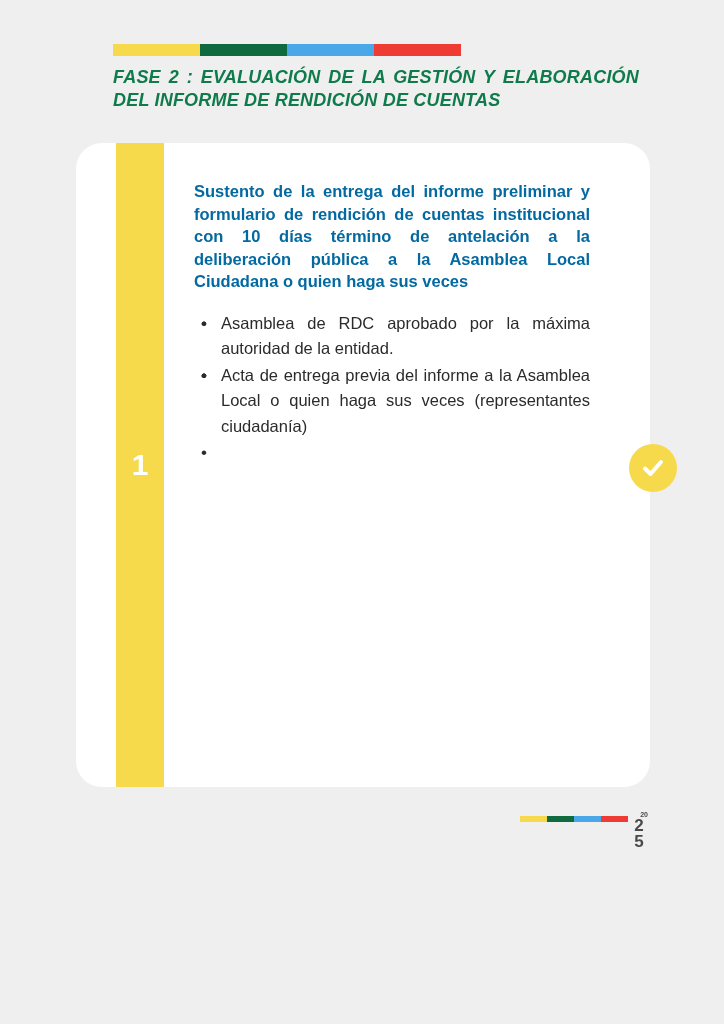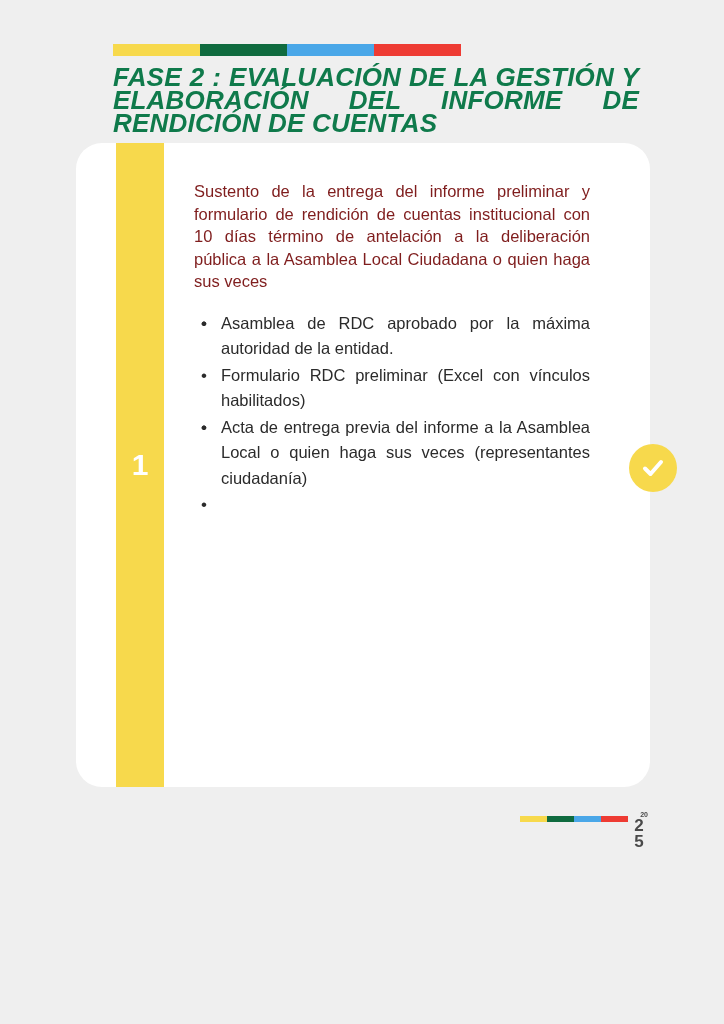--- a/index.html
+++ b/index.html
@@ -26,21 +26,21 @@
   }
   .colorbar span { flex: 1 1 25%; display: block; }
 
   
   .heading {
     position: absolute;
     top: 66px;
     left: 113px;
     width: 526px;
     color: #0f7a4b;
-    font-size: 26px;
+    font-size: 18px;
     line-height: 23px;
     font-style: italic;
     font-weight: bold;
     text-align: justify;
     letter-spacing: 0.2px;
   }
   .heading .phase {
     font-style: italic;
     font-weight: bold;
   }
@@ -76,22 +76,22 @@
   }
 
   
   .content {
     position: absolute;
     top: 180px;
     left: 194px;
     width: 396px;
   }
   .intro {
-    color: #7f1d1d;
-    font-weight: normal;
+    color: #0369a1;
+    font-weight: bold;
     font-size: 16.5px;
     line-height: 22.5px;
     text-align: justify;
     margin: 0 0 18px 0;
   }
   ul.items {
     list-style: none;
     margin: 0;
     padding: 0;
     color: #2b2b2b;
@@ -184,21 +184,21 @@
 
 <div class="numstrip">
   <div class="num">1</div>
 </div>
 
 <div class="content">
   <p class="intro">Sustento de la entrega del informe preliminar y formulario de rendición de cuentas institucional con 10 días término de antelación a la deliberación pública a la Asamblea Local Ciudadana o quien haga sus veces</p>
   <ul class="items">
     <li><span class="bullet">•</span></li>
     <li><span class="bullet">•</span><span>Asamblea de RDC aprobado por la máxima autoridad de la entidad.</span></li>
-    <li><span class="bullet">•</span><span>Formulario RDC preliminar (Excel con vínculos habilitados)</span></li>
+    <li><span class="bullet">•</span></li>
     <li><span class="bullet">•</span></li>
     <li><span class="bullet">•</span><span>Acta de entrega previa del informe a la Asamblea Local o quien haga sus veces (representantes ciudadanía)</span></li>
     <li><span class="bullet">•</span></li>
   </ul>
 </div>
 
 <div class="check">
   <span>
     <svg width="30" height="30" viewBox="0 0 30 30">
       <path d="M7 15.5 L12.5 21 L23 9" fill="none" stroke="#ffffff" stroke-width="4" stroke-linecap="round" stroke-linejoin="round"></path>

